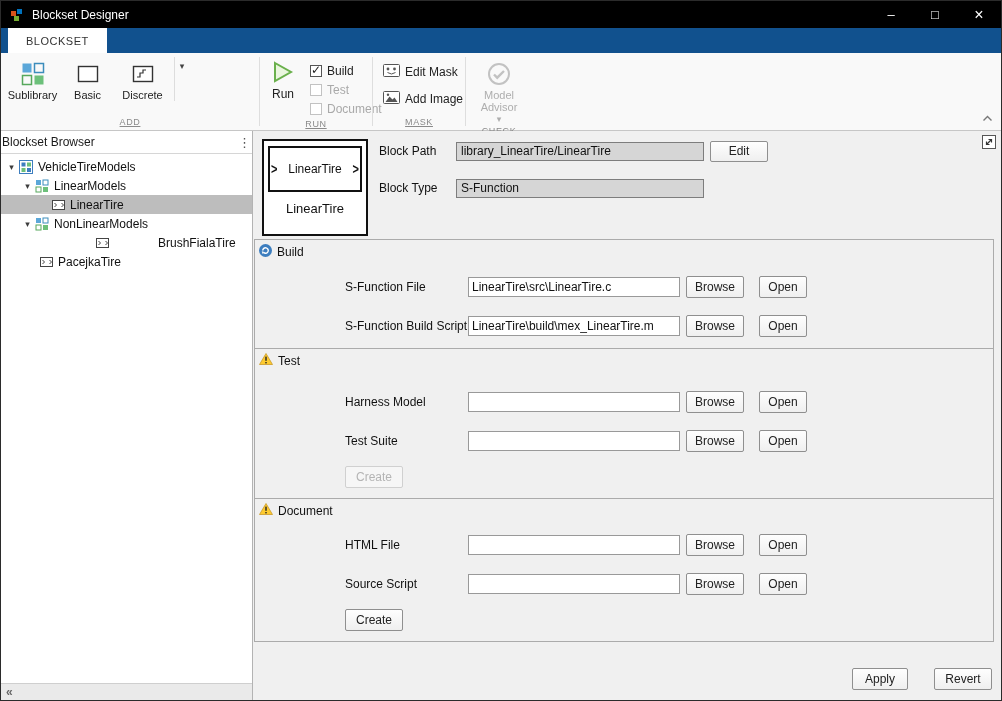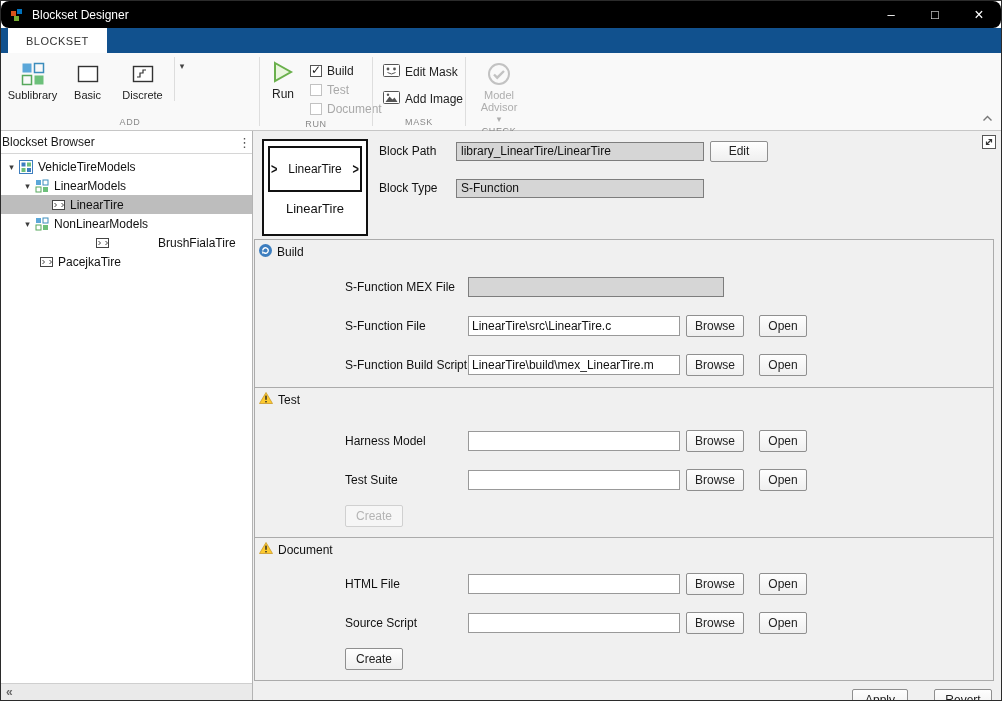--- a/index.html
+++ b/index.html
@@ -1,35 +1,35 @@
 <!DOCTYPE html>
 <html><head>
 <meta charset="utf-8">
 <style>
   html,body{margin:0;padding:0;background:#e8e8e8;font-family:"Liberation Sans","DejaVu Sans",sans-serif;}
   *{box-sizing:border-box;}
   .window{width:1002px;height:701px;border:1px solid #2b2b2b;background:#fff;display:flex;flex-direction:column;overflow:hidden;}
 
   
-  .titlebar{height:27px;background:#000;color:#fff;display:flex;align-items:center;padding-left:8px;flex:0 0 auto;border-radius:8px;}
+  .titlebar{height:27px;background:#000;color:#fff;display:flex;align-items:center;padding-left:8px;flex:0 0 auto;}
   .app-icon{width:16px;height:16px;display:inline-flex;align-items:center;justify-content:center;margin-right:7px;}
   .title-text{font-size:12px;}
   .win-controls{margin-left:auto;display:flex;height:100%;}
   .win-btn{width:44px;height:100%;display:flex;align-items:center;justify-content:center;font-size:13px;color:#fff;cursor:default;}
   .win-btn.close{font-size:16px;}
 
   
   .tabbar{height:25px;background:#11518e;display:flex;align-items:stretch;flex:0 0 auto;}
   .tab{margin-left:7px;background:#fff;color:#333;font-size:11px;letter-spacing:.5px;display:flex;align-items:center;justify-content:center;padding:0 18px;}
 
   
   .toolstrip{height:78px;background:#f9f9f9;border-bottom:1px solid #c6c6c6;display:flex;position:relative;flex:0 0 auto;}
   .ts-section{display:flex;flex-direction:column;}
   .ts-content{flex:1;display:flex;align-items:flex-start;padding-top:4px;}
-  .ts-label{text-align:center;font-size:9px;color:#8a8a8a;letter-spacing:.6px;padding:1px 12px 3px;}
+  .ts-label{text-align:center;font-size:9px;color:#8a8a8a;letter-spacing:.6px;padding:1px 12px 3px;text-decoration:underline;}
   .ts-sep{width:1px;background:#dedede;margin:4px 0;}
   .ts-item{width:55px;display:flex;flex-direction:column;align-items:center;font-size:11px;color:#222;text-align:center;line-height:12px;padding-top:3px;cursor:default;}
   .ts-icon{width:26px;height:27px;display:flex;align-items:center;justify-content:center;margin-bottom:2px;}
   .add-wrap{display:flex;align-items:flex-start;padding-left:4px;}
   .add-more{width:15px;align-self:stretch;border-left:1px solid #ddd;margin-left:4px;display:flex;justify-content:center;padding-top:4px;font-size:9px;color:#444;}
   .run-btn{display:flex;flex-direction:column;align-items:center;font-size:12px;color:#222;padding:2px 8px 0 10px;cursor:default;}
   .run-btn .ts-icon{height:26px;}
   .cb-col{display:flex;flex-direction:column;margin-left:6px;padding-top:4px;}
   .cb-row{display:flex;align-items:center;height:19px;font-size:12px;color:#222;}
   .cb{width:12px;height:12px;border:1px solid #555;background:#fff;position:relative;margin-right:5px;flex:0 0 auto;}
@@ -380,24 +380,20 @@
             <span>
               <svg width="13" height="13" viewBox="0 0 16 16">
                   <circle cx="8" cy="8" r="8" fill="#3d7ebf"></circle>
                   <path d="M4.6 8a3.4 3.4 0 1 1 1.2 2.6" fill="none" stroke="#fff" stroke-width="1.7"></path>
                   <polygon points="3.4,9 6.6,9.9 4.5,12.4" fill="#fff"></polygon>
                 </svg>
             </span>
             <span class="s-title">Build</span>
           </div>
           <div class="form-row">
-            <span class="fr-label">S-Function MEX File</span>
-            <div class="field fr-field gray"></div>
-          </div>
-          <div class="form-row">
             <span class="fr-label">S-Function File</span>
             <input class="fr-field" value="LinearTire\src\LinearTire.c" style="">
             <button class="btn browse-btn">Browse</button>
             <button class="btn open-btn">Open</button>
           </div>
           <div class="form-row">
             <span class="fr-label">S-Function Build Script</span>
             <input class="fr-field" value="LinearTire\build\mex_LinearTire.m" style="">
             <button class="btn browse-btn">Browse</button>
             <button class="btn open-btn">Open</button>

